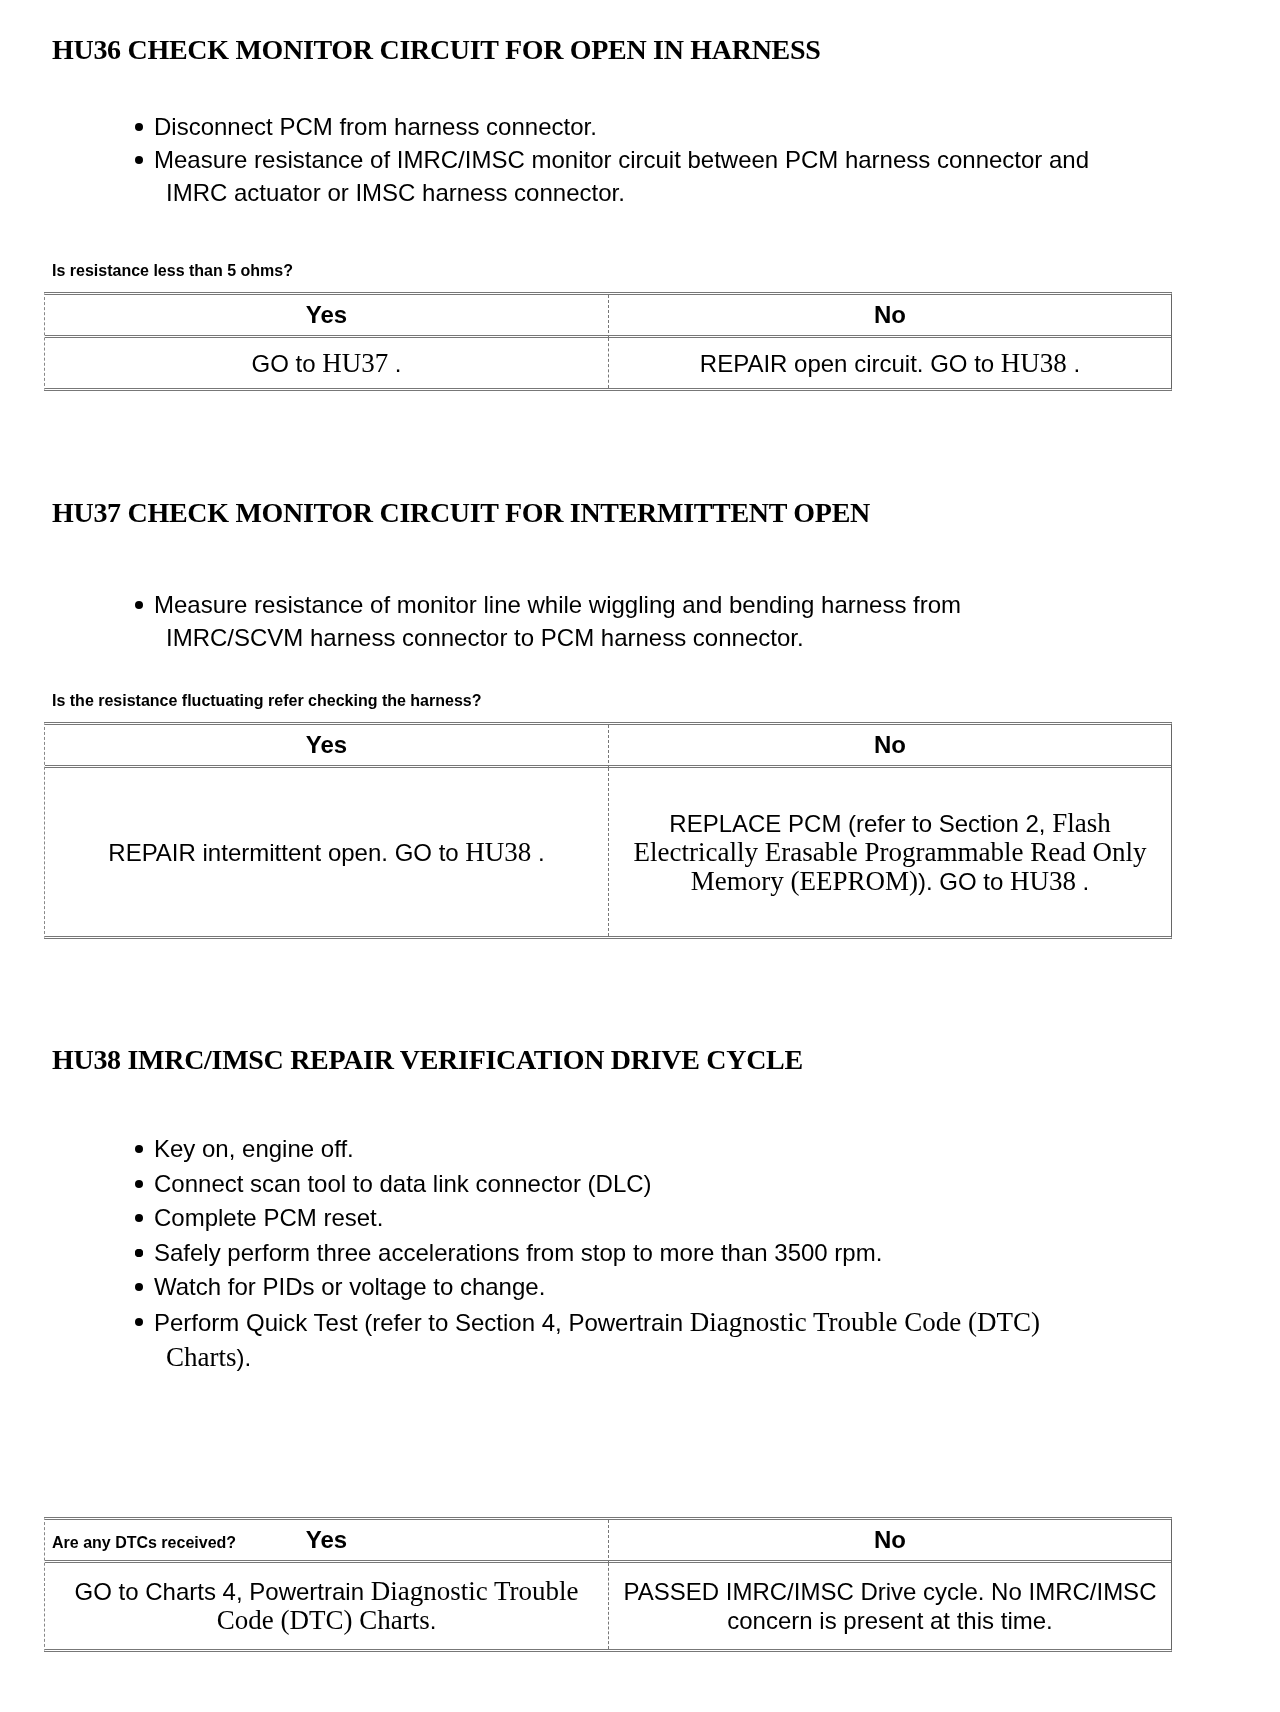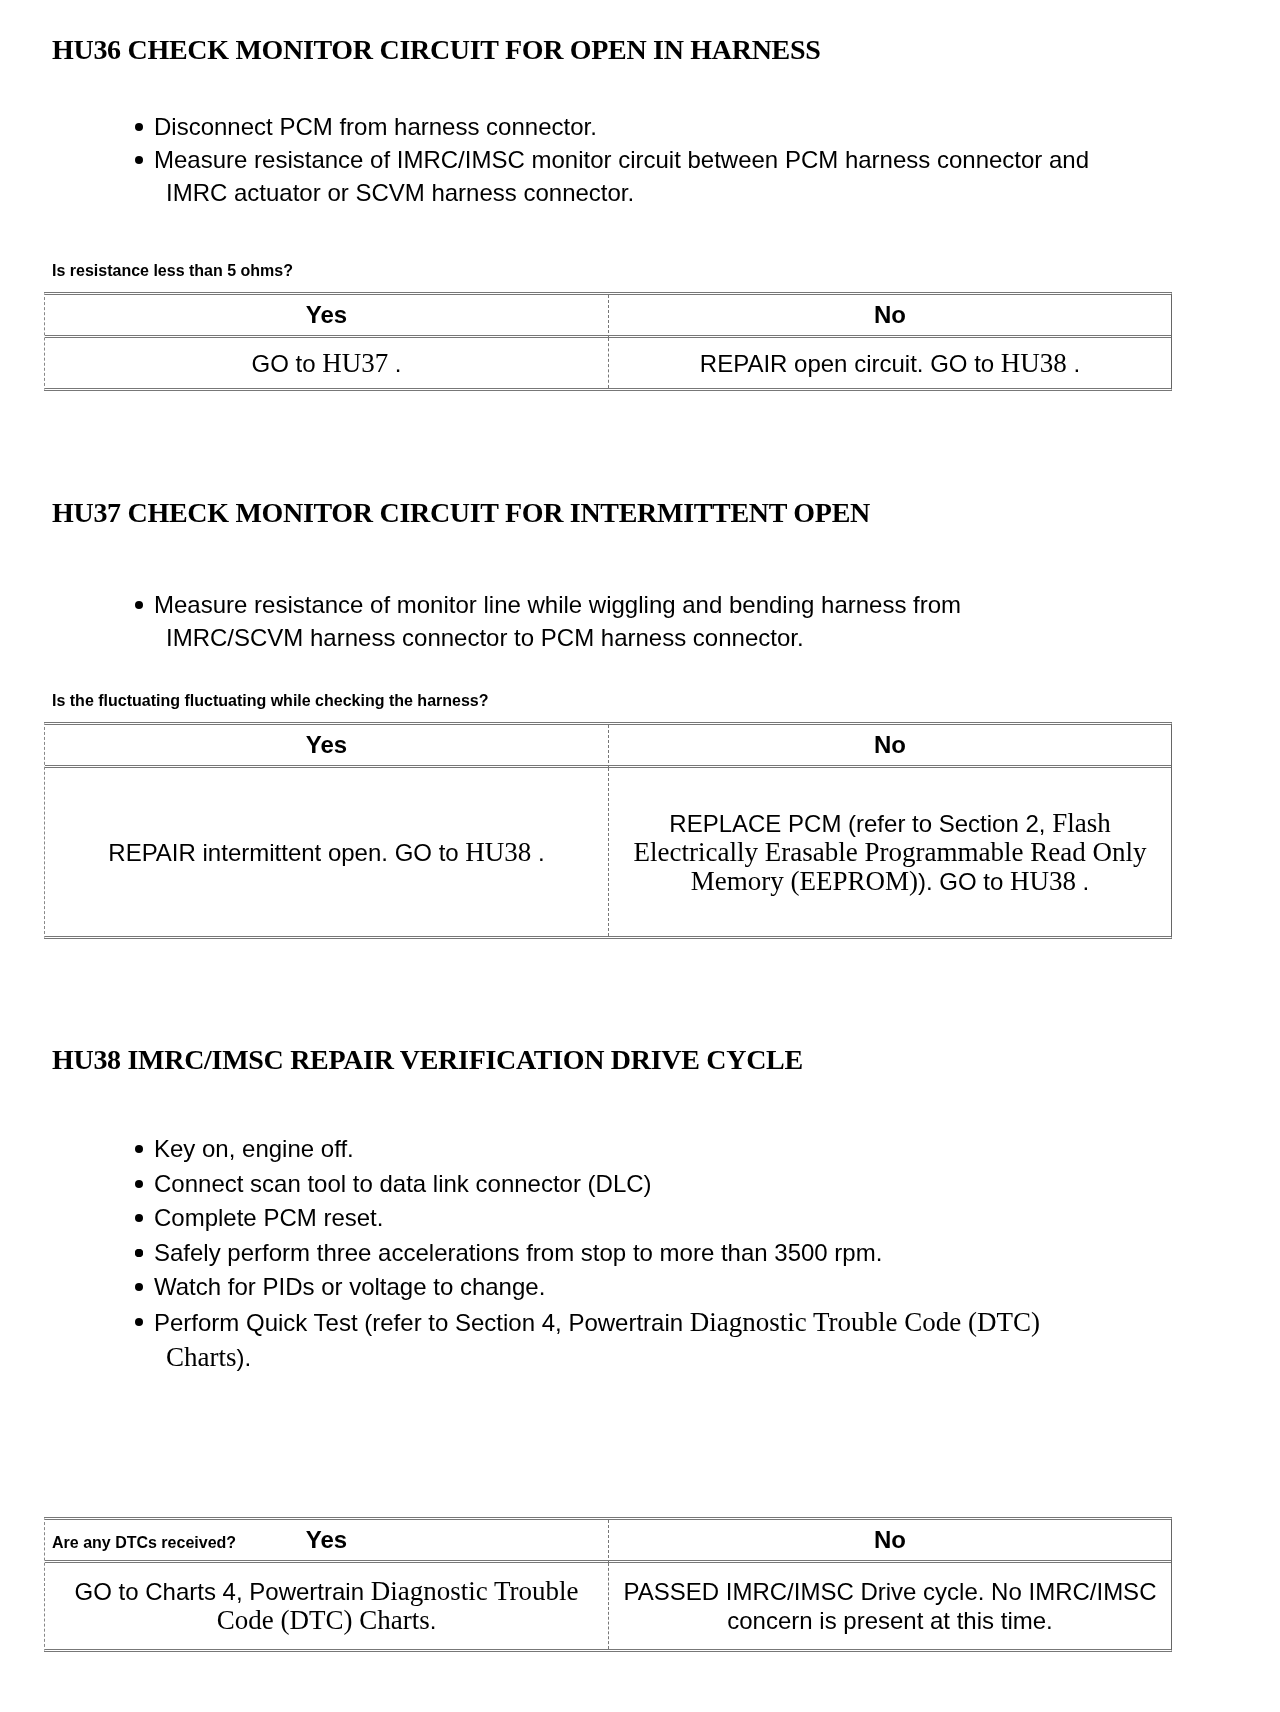--- a/index.html
+++ b/index.html
@@ -114,21 +114,21 @@
   <div class="section" style="top:0;">
     <h1 class="heading" style="top:34px;">HU36 CHECK MONITOR CIRCUIT FOR OPEN IN HARNESS</h1>
     <ul class="bullets" style="top:110px;">
       <li>
         <span class="bullet-dot"></span>
         <span>Disconnect PCM from harness connector.</span>
       </li>
       <li>
         <span class="bullet-dot"></span>
         <span>Measure resistance of IMRC/IMSC monitor circuit between PCM harness connector and</span>
-        <span class="cont">IMRC actuator or SCVM harness connector.</span>
+        <span class="cont">IMRC actuator or IMSC harness connector.</span>
       </li>
     </ul>
     <div class="question" style="top:262px;">Is resistance less than 5 ohms?</div>
     <table class="decision" style="top:292px;">
       <thead>
         <tr>
           <th>Yes</th>
           <th>No</th>
         </tr>
       </thead>
@@ -147,21 +147,21 @@
 
   <div class="section" style="top:0;">
     <h1 class="heading" style="top:497px;">HU37 CHECK MONITOR CIRCUIT FOR INTERMITTENT OPEN</h1>
     <ul class="bullets" style="top:588px;">
       <li>
         <span class="bullet-dot"></span>
         <span>Measure resistance of monitor line while wiggling and bending harness from</span>
         <span class="cont">IMRC/SCVM harness connector to PCM harness connector.</span>
       </li>
     </ul>
-    <div class="question" style="top:692px;">Is the fluctuating fluctuating while checking the harness?</div>
+    <div class="question" style="top:692px;">Is the resistance fluctuating refer checking the harness?</div>
     <table class="decision" style="top:722px;">
       <thead>
         <tr>
           <th>Yes</th>
           <th>No</th>
         </tr>
       </thead>
       <tbody>
         <tr style="height:168px;">
           <td>

